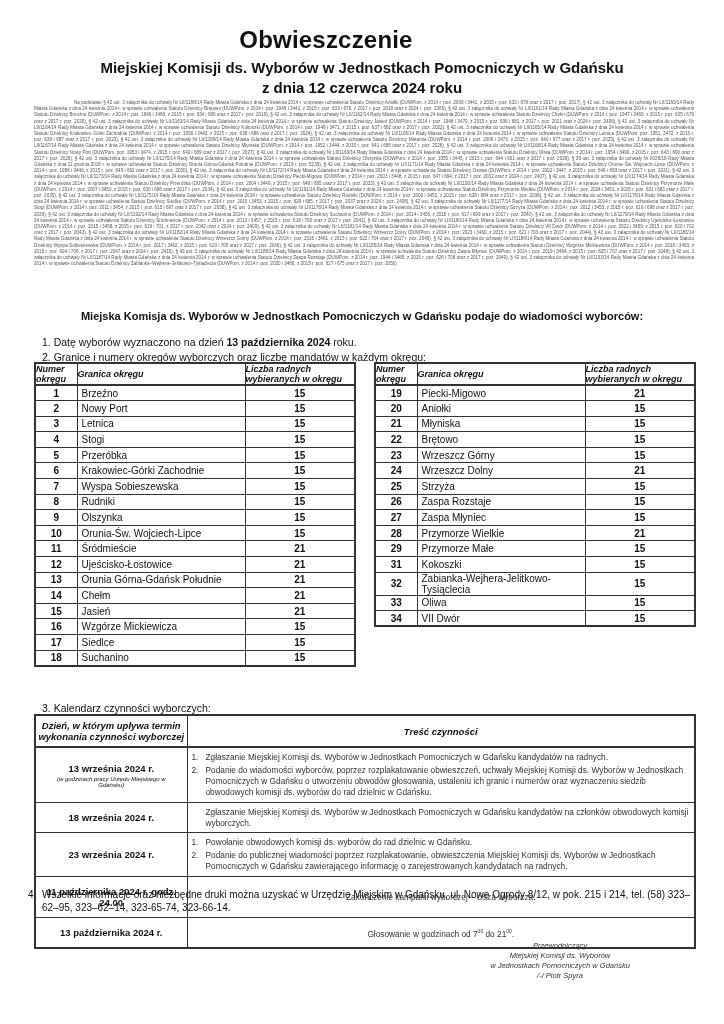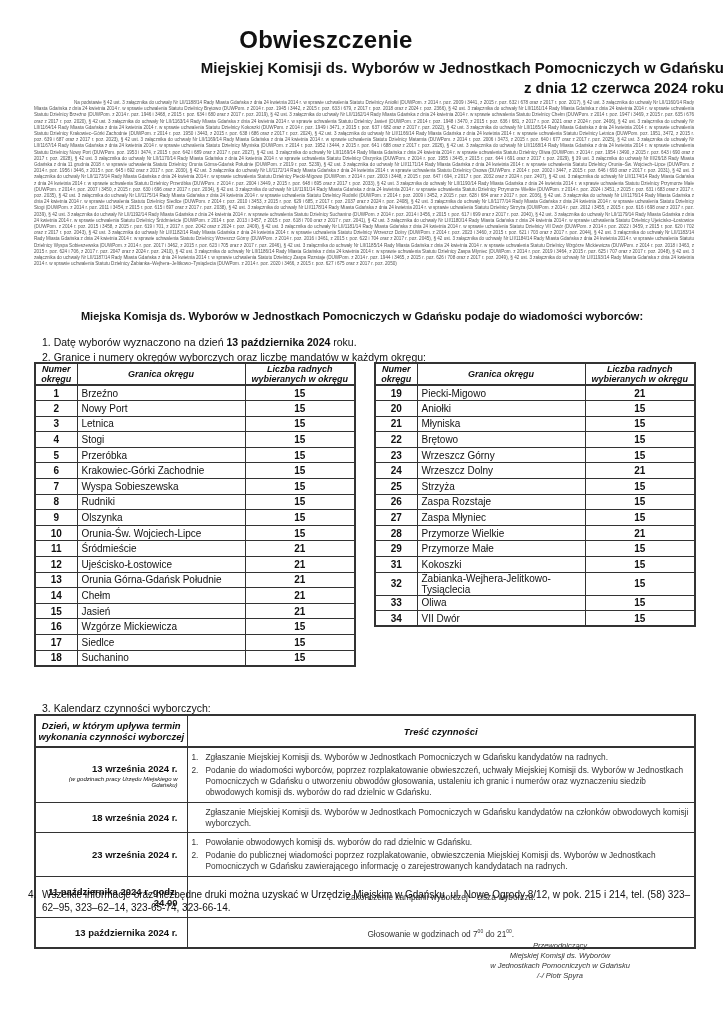--- a/index.html
+++ b/index.html
@@ -1,35 +1,35 @@
 <!DOCTYPE html>
 <html><head>
 <meta charset="utf-8">
 <style>
   * { box-sizing: border-box; margin: 0; padding: 0; }
   html, body { width: 724px; height: 1024px; background: #ffffff; }
   body { font-family: "Liberation Sans", sans-serif; color: #111; position: relative; overflow: hidden; }
   .title { position: absolute; top: 26px; left: 0; width: 652px; text-align: center; font-size: 24px; font-weight: bold; letter-spacing: 0.2px; }
-  .subtitle { position: absolute; top: 58px; left: 0; width: 724px; text-align: right; font-size: 15px; font-weight: bold; line-height: 20px; }
+  .subtitle { position: absolute; top: 58px; left: 0; width: 724px; text-align: center; font-size: 15px; font-weight: bold; line-height: 20px; }
   .preamble { position: absolute; top: 100px; left: 34px; width: 660px; font-size: 4.6px; line-height: 6.2px; color: #555; text-align: justify; text-indent: 40px; }
   .lead { position: absolute; top: 310px; left: 0; width: 724px; text-align: center; font-size: 11px; font-weight: bold; }
   .item { position: absolute; left: 42px; font-size: 10.5px; margin-top: 8px; }
   .item b { font-weight: bold; }
   table { border-collapse: collapse; position: absolute; font-size: 10px; }
   table td, table th { border: 1px solid #333; }
   .dist { width: 322px; }
-  .dist th { font-style: italic; font-weight: bold; font-size: 9px; line-height: 10px; height: 20px; text-align: center; border-bottom: 2px solid #333; }
+  .dist th { font-style: italic; font-weight: bold; font-size: 9px; line-height: 10px; height: 20px; text-align: left; border-bottom: 2px solid #333; }
   .dist td { height: 15.6px; padding: 0 4px; }
   .dist td.num { width: 42px; text-align: center; font-weight: bold; }
   .dist td.name { width: 168px; margin-top: 20px; }
   .dist td.seats { text-align: center; font-weight: bold; }
   .dist-outer { border: 2px solid #333; }
   .cal { left: 34px; top: 714px; width: 662px; font-size: 8.3px; }
   .cal th { font-style: italic; font-weight: bold; font-size: 9.5px; height: 32px; text-align: center; line-height: 11px; border-bottom: 2px solid #333; }
-  .cal td.day { width: 152px; text-align: right; font-weight: bold; font-size: 9.5px; padding: 9px; }
+  .cal td.day { width: 152px; text-align: center; font-weight: bold; font-size: 9.5px; padding: 9px; }
   .cal td.day small { display: block; font-weight: normal; font-style: italic; font-size: 6px; margin-top: 2px; }
   .cal td.act { padding: 2px 4px; line-height: 11px; color: #333; }
   .cal td.act.center { text-align: center; }
   .cal ol { list-style: none; }
   .cal ol li { display: flex; margin: 2px 0; }
   .cal ol li .n { width: 14px; flex: none; }
   .cal-outer { border: 2px solid #333; }
   .footnote { position: absolute; left: 42px; top: 888px; width: 650px; font-size: 10px; line-height: 13px; }
   .footnote .n { position: absolute; left: -14px; }
   .signature { position: absolute; top: 941px; left: 470px; width: 180px; text-align: center; font-size: 7.5px; font-style: italic; line-height: 10px; color: #333; }

